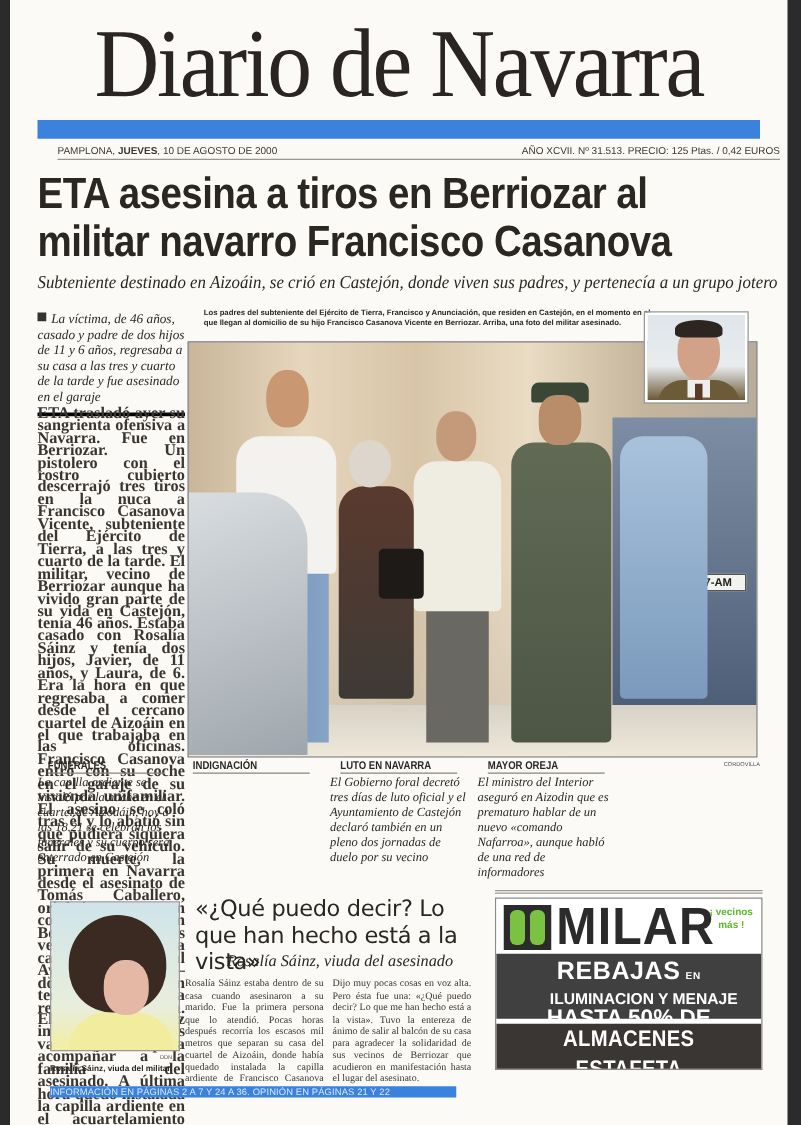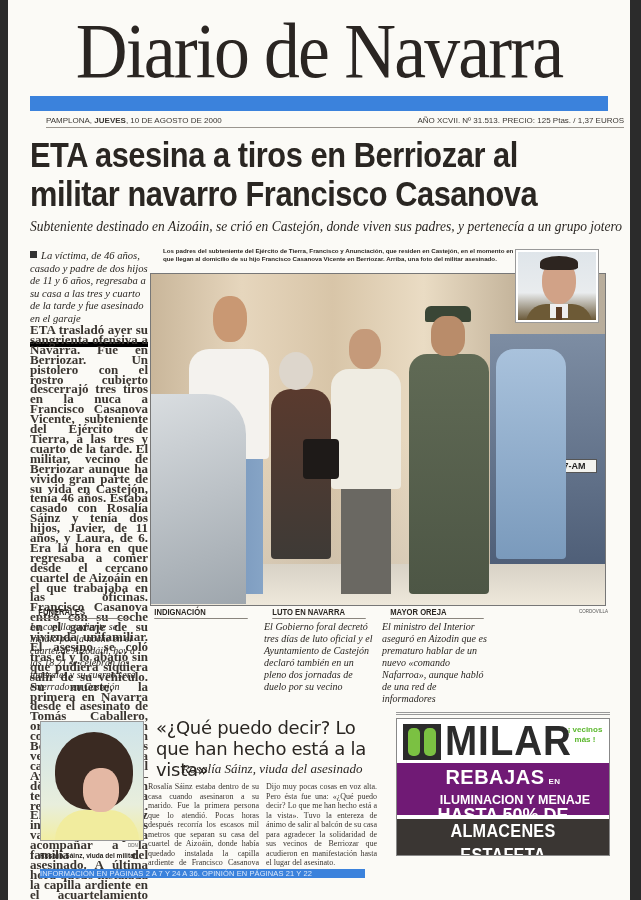--- a/index.html
+++ b/index.html
@@ -41,21 +41,21 @@
     left: 22px; top: 218px; width: 600px;
     font-family: "Liberation Serif", serif; font-style: italic;
     font-size: 14.5px; color: #2a2622; white-space: nowrap;
     transform: scaleX(0.93); transform-origin: left top;
   }
 
   
   .lede {
     left: 22px; top: 250px; width: 118px;
     font-style: italic; font-size: 10.6px; line-height: 12.6px; color: #2a2622;
-    padding-bottom: 16px; border-bottom: 5px solid #000000;
+    padding-bottom: 4px; border-bottom: 3px solid #000000;
   }
   .lede .sq { display: inline-block; width: 7px; height: 7px; background: #333; margin-right: 4px; vertical-align: 1px; }
   .body-text {
     left: 22px; top: 325px; width: 118px;
     font-size: 13px; line-height: 9.9px; text-align: justify; color: #3a3530;
     hyphens: auto;
     font-weight: bold;
   }
 
   
@@ -164,38 +164,38 @@
   .ad-logo { position:absolute; left:6px; top:5px; width:38px; height:36px; background:#2b2b2b; }
   .ad-logo i { position:absolute; top:4px; width:12px; height:28px; background:#7bc142; border-radius: 5px; }
   .ad-brand {
     position:absolute; left:48px; top:0px; font-family: "Liberation Sans", sans-serif; font-weight:bold;
     font-size: 42px; line-height: 44px; color:#2b2b2b; letter-spacing: 1px; transform: scaleX(0.92); transform-origin: left top;
   }
   .ad-tag {
     position:absolute; right:4px; top:6px; width:40px; text-align:center;
     font-family: "Liberation Sans", sans-serif; font-weight:bold; font-size: 8px; line-height: 10px; color:#5cb82e;
   }
-  .ad-red { position:absolute; left:0; top:44px; width:212px; height:52px; background:#701a75; text-align:center; color:#fff; font-family: "Liberation Sans", sans-serif; font-weight:bold; }
+  .ad-red { position:absolute; left:0; top:44px; width:212px; height:52px; background:#404040; text-align:center; color:#fff; font-family: "Liberation Sans", sans-serif; font-weight:bold; }
   .ad-rebajas { font-size: 20px; line-height: 22px; margin-top: 3px; letter-spacing: 0.5px; }
   .ad-rebajas small { font-size: 8px; margin-left: 4px; }
   .ad-ilum { font-size: 12.5px; line-height: 14px; margin-left: 24px; }
   .ad-hasta { font-size: 18px; line-height: 16px; }
   .ad-dark { position:absolute; left:0; top:100px; width:212px; height:38px; background:#3a3633; color:#fff; font-family: "Liberation Sans", sans-serif; font-weight:bold; text-align:center; }
   .ad-almacenes { font-size: 18px; line-height: 24px; letter-spacing: 0.3px; transform: scaleX(0.9); }
 </style>
 </head>
 <body>
 
 <div class="page">
 
   <div class="abs masthead">Diario de Navarra</div>
   <div class="abs blue-bar"></div>
   <div class="abs dateline">
     <span><span>PAMPLONA, </span><b>JUEVES</b><span>, 10 DE AGOSTO DE 2000</span></span>
-    <span>AÑO XCVII.  Nº 31.513.  PRECIO: 125 Ptas. / 1,37 EUROS</span>
+    <span>AÑO XCVII.  Nº 31.513.  PRECIO: 125 Ptas. / 0,42 EUROS</span>
   </div>
 
   <div class="abs headline">
     <div>ETA asesina a tiros en Berriozar al</div>
     <div>militar navarro Francisco Casanova</div>
   </div>
   <div class="abs subhead">Subteniente destinado en Aizoáin, se crió en Castejón, donde viven sus padres, y pertenecía a un grupo jotero</div>
 
   <div class="abs lede"><span class="sq"></span><span>La víctima, de 46 años, casado y padre de dos hijos de 11 y 6 años, regresaba a su casa a las tres y cuarto de la tarde y fue asesinado en el garaje</span></div>
   <div class="abs body-text">ETA trasladó ayer su sangrienta ofensiva a Navarra. Fue en Berriozar. Un pistolero con el rostro cubierto descerrajó tres tiros en la nuca a Francisco Casanova Vicente, subteniente del Ejército de Tierra, a las tres y cuarto de la tarde. El militar, vecino de Berriozar aunque ha vivido gran parte de su vida en Castejón, tenía 46 años. Estaba casado con Rosalía Sáinz y tenía dos hijos, Javier, de 11 años, y Laura, de 6. Era la hora en que regresaba a comer desde el cercano cuartel de Aizoáin en el que trabajaba en las oficinas. Francisco Casanova entró con su coche en el garaje de su vivienda unifamiliar. El asesino se coló tras él y lo abatió sin que pudiera siquiera salir de su vehículo. Su muerte, la primera en Navarra desde el asesinato de Tomás Caballero, originó una gran conmoción social. En Berriozar, los vecinos salieron a la calle y acudieron al Ayuntamiento –donde se celebró un tenso pleno– para repudiar el crimen. El presidente Sanz interrumpió sus vacaciones para acompañar a la familia del asesinado. A última hora quedó instalada la capilla ardiente en el acuartelamiento de Aizoáin.</div>

